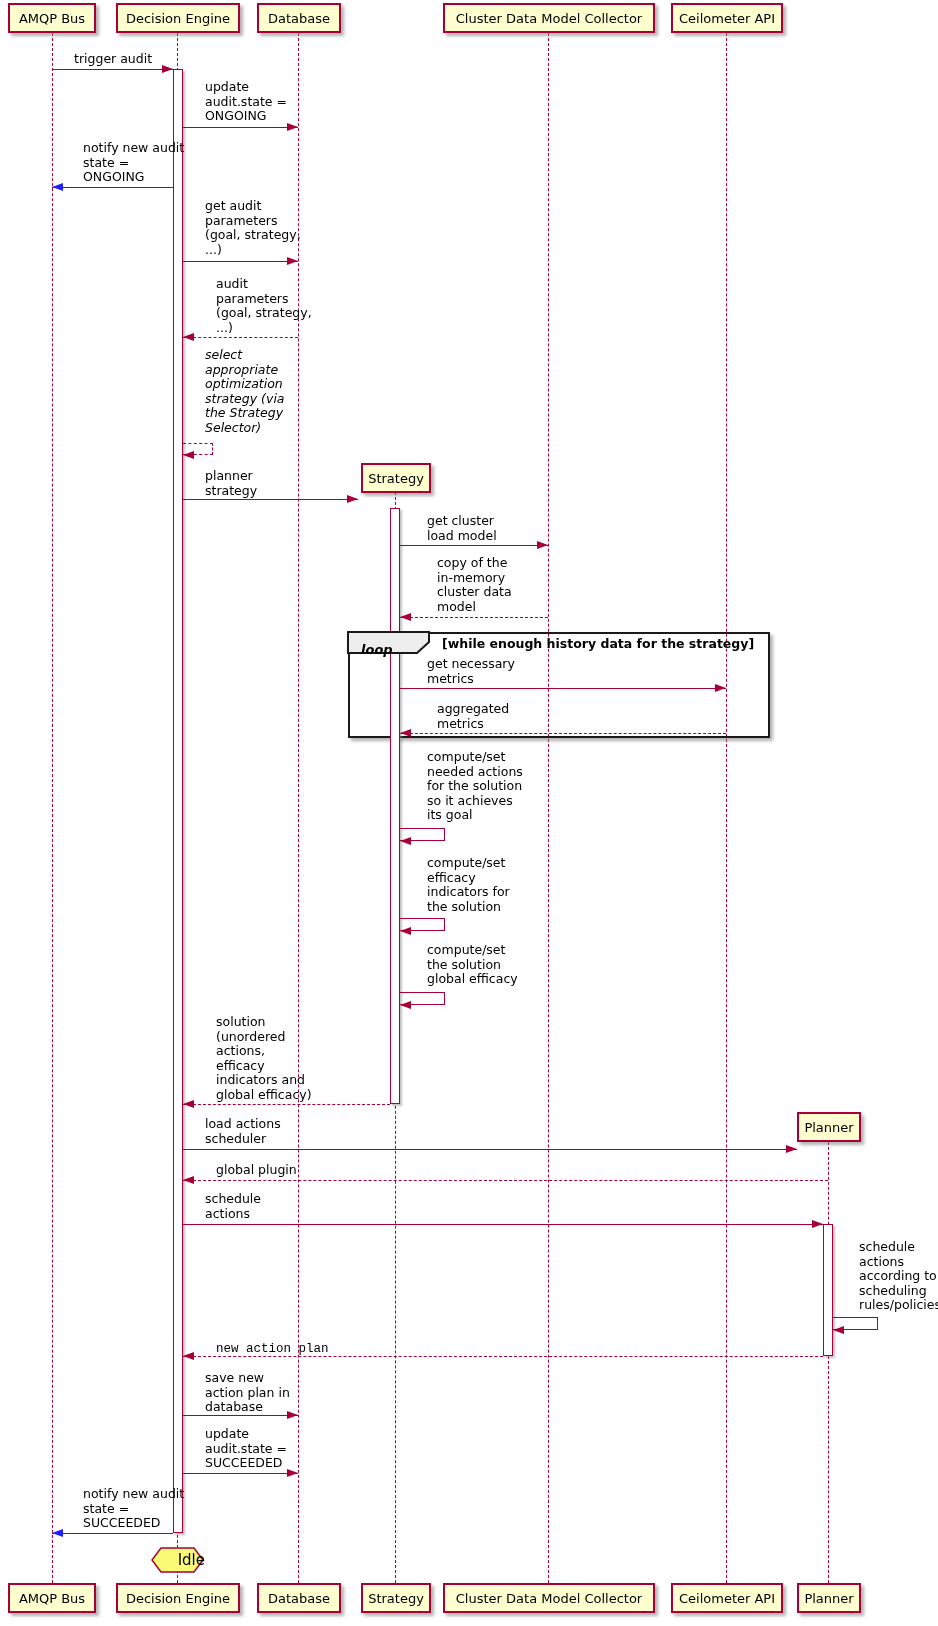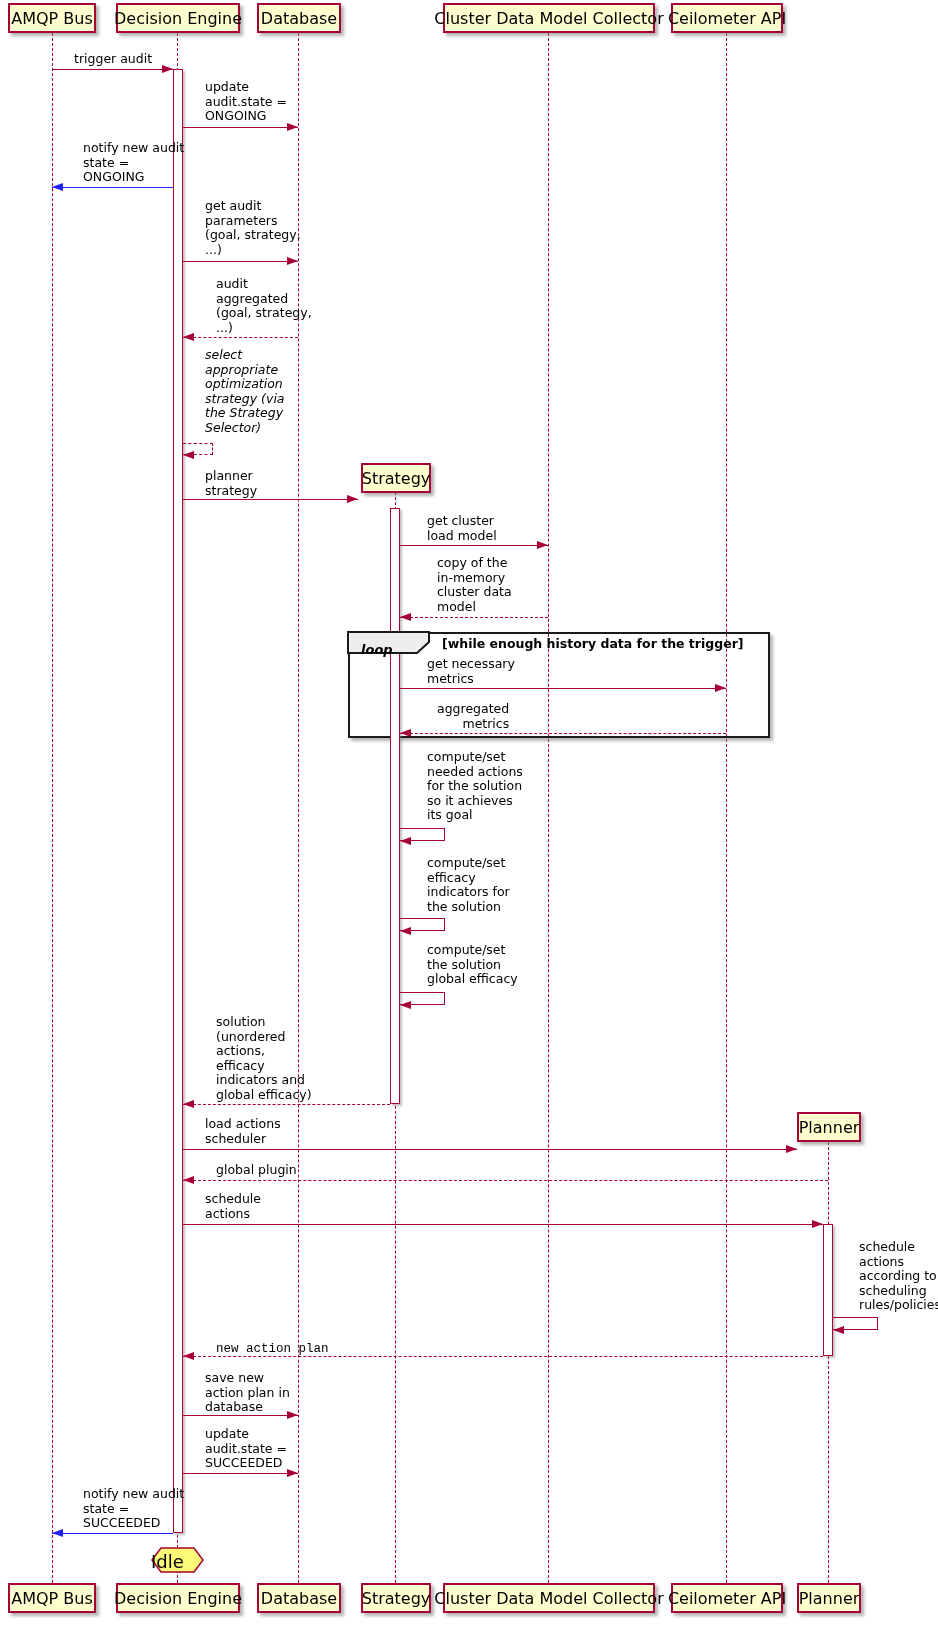--- a/index.html
+++ b/index.html
@@ -1,21 +1,21 @@
 <!DOCTYPE html>
 <html><head>
 <meta charset="utf-8">
 <style>
   html,body{margin:0;padding:0;background:#fff;}
   #canvas{position:relative;width:938px;height:1626px;background:#fff;
     font-family:"DejaVu Sans", sans-serif;color:#000;overflow:hidden;}
   .pbox{position:absolute;box-sizing:border-box;height:30px;background:#FEFECE;
     border:2px solid #A80036;box-shadow:3px 3px 3px rgba(130,130,130,.6);
     display:flex;align-items:center;justify-content:center;
-    font-size:16px;z-index:5;white-space:nowrap;}
+    font-size:13px;z-index:5;white-space:nowrap;}
   .lifeline{position:absolute;width:0;border-left:1px dashed #A80036;z-index:1;}
   .act{position:absolute;width:10px;box-sizing:border-box;background:#FFFFFF;
     border:1px solid #A80036;box-shadow:2px 2px 2px rgba(130,130,130,.5);z-index:3;}
   .mlabel{position:absolute;font-size:12.5px;line-height:14.6px;
     white-space:pre-line;z-index:4;margin-left:16px;}
   .hline{position:absolute;height:0;border-top:1px solid #A80036;z-index:4;}
   .hline.dashed{border-top-style:dashed;}
   .hline.blue{border-top-color:#2020FF;}
   .head{position:absolute;width:0;height:0;border-top:4.5px solid transparent;
     border-bottom:4.5px solid transparent;z-index:4;}
@@ -23,42 +23,42 @@
   .head.l{border-right:11px solid #A80036;}
   .head.bluel{border-right:11px solid #2020FF;}
   .selfbox{position:absolute;box-sizing:border-box;border:1px solid #A80036;
     border-left:none;z-index:4;}
   .selfbox.dashed{border-style:dashed;border-left:none;}
   .frame{position:absolute;box-sizing:border-box;border:2px solid #1A1A1A;
     box-shadow:3px 3px 3px rgba(130,130,130,.6);background:transparent;z-index:2;}
   .frame-op{position:absolute;font-weight:bold;font-size:13px;z-index:4;}
   .frame-cond{position:absolute;font-weight:bold;font-size:12.5px;z-index:4;white-space:nowrap;}
   .svgshape{position:absolute;z-index:4;}
-  .hexlabel{position:absolute;z-index:5;font-size:18px;text-align:left;}
+  .hexlabel{position:absolute;z-index:5;font-size:15px;text-align:right;}
 </style>
 </head>
 <body>
 
 <div id="canvas">
 
   <div class="lifeline" style="left:52px;top:33px;height:1550px;"></div>
   <div class="lifeline" style="left:177px;top:33px;height:1550px;"></div>
   <div class="lifeline" style="left:298px;top:33px;height:1550px;"></div>
   <div class="lifeline" style="left:395px;top:492px;height:1091px;"></div>
   <div class="lifeline" style="left:548px;top:33px;height:1550px;"></div>
   <div class="lifeline" style="left:726px;top:33px;height:1550px;"></div>
   <div class="lifeline" style="left:828px;top:1142px;height:441px;"></div>
 
   <div>
     <div class="frame" style="left:348px;top:632px;width:422px;height:106px;"></div>
     <svg class="svgshape" style="left:347px;top:631px;" width="84" height="23" viewBox="0 0 84 23">
       <path d="M1,1 H82 V11 L70,22 H1 Z" fill="#EEEEEE" stroke="#1A1A1A" stroke-width="2"></path>
     </svg>
     <div class="frame-op" style="left:361px;top:642px;font-style:italic;">loop</div>
-    <div class="frame-cond" style="left:442px;top:636px;">[while enough history data for the trigger]</div>
+    <div class="frame-cond" style="left:442px;top:636px;">[while enough history data for the strategy]</div>
   </div>
 
   <div class="act" style="left:173px;top:69px;height:1464px;"></div>
   <div class="act" style="left:390px;top:508px;height:596px;"></div>
   <div class="act" style="left:823px;top:1224px;height:132px;"></div>
 
   <div>
     <div class="mlabel" style="left:58px;top:52px;">trigger audit</div>
     <div class="hline" style="left:52px;top:69px;width:121px;"></div>
     <div class="head r" style="left:162px;top:64.5px;"></div>
@@ -84,21 +84,21 @@
     <div class="mlabel" style="left:189px;top:199px;">get audit
 parameters
 (goal, strategy,
 ...)</div>
     <div class="hline" style="left:183px;top:261px;width:115px;"></div>
     <div class="head r" style="left:287px;top:256.5px;"></div>
   </div>
 
   <div>
     <div class="mlabel" style="left:200px;top:277px;">audit
-aggregated
+parameters
 (goal, strategy,
 ...)</div>
     <div class="hline dashed" style="left:183px;top:337px;width:115px;"></div>
     <div class="head l" style="left:183px;top:332.5px;"></div>
   </div>
 
   <div>
     <div class="mlabel" style="left:189px;top:348px;font-style:italic;">select
 appropriate
 optimization
@@ -133,21 +133,21 @@
   </div>
 
   <div>
     <div class="mlabel" style="left:411px;top:657px;">get necessary
 metrics</div>
     <div class="hline" style="left:400px;top:688px;width:326px;"></div>
     <div class="head r" style="left:715px;top:683.5px;"></div>
   </div>
 
   <div>
-    <div class="mlabel" style="left:421px;top:702px;text-align:right;">aggregated
+    <div class="mlabel" style="left:421px;top:702px;">aggregated
 metrics</div>
     <div class="hline dashed" style="left:400px;top:733px;width:326px;"></div>
     <div class="head l" style="left:400px;top:728.5px;"></div>
   </div>
 
   <div>
     <div class="mlabel" style="left:411px;top:750px;">compute/set
 needed actions
 for the solution
 so it achieves

